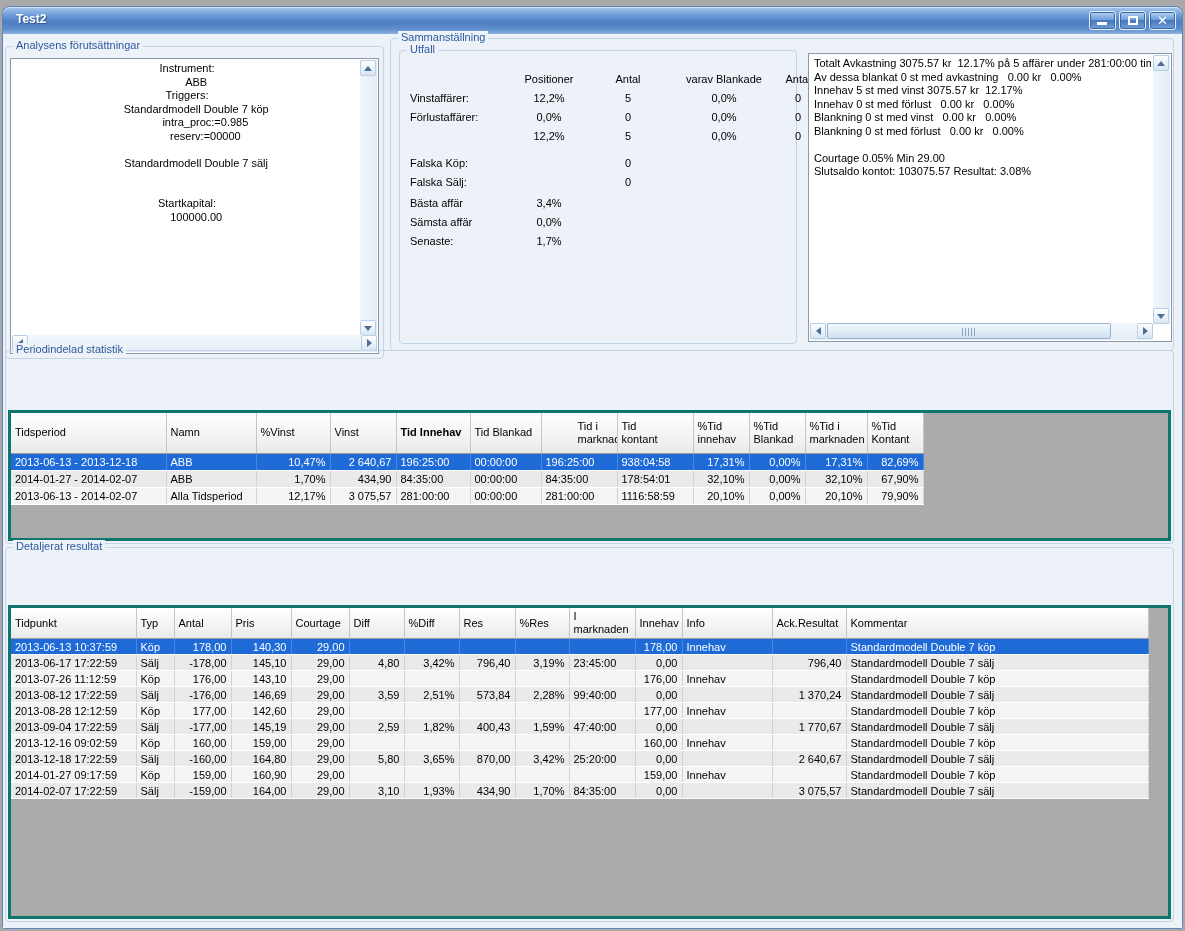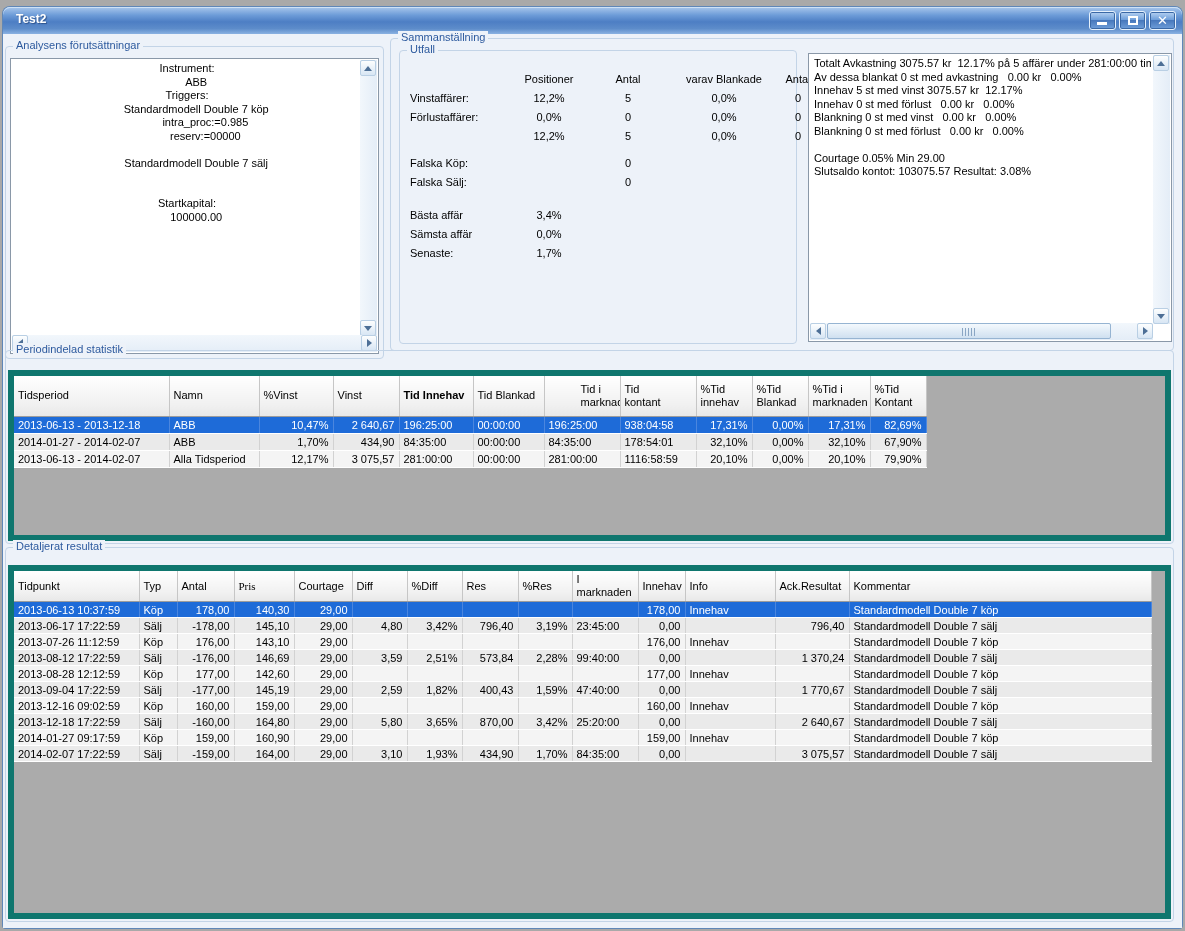--- a/index.html
+++ b/index.html
@@ -52,24 +52,24 @@
 
   
   .utfall-grid { position:absolute; left:10px; top:18px; font-size:11px; color:#000; }
   .urow { display:flex; height:19px; align-items:center; }
   .urow .c0 { width:100px; text-align:left; }
   .urow .c1 { width:78px;  text-align:center; }
   .urow .c2 { width:80px;  text-align:center; }
   .urow .c3 { width:112px; text-align:center; }
   .urow .c4 { width:36px;  text-align:center; }
   .urow.gap  { margin-top:8px; }
-  .urow.gap2 { margin-top:14px; }
+  .urow.gap2 { margin-top:2px; }
 
   
-  .tablewrap { position:absolute; background:#ababab; border:6px solid #0f766e; overflow:hidden; }
+  .tablewrap { position:absolute; background:#ababab; border:3px solid #0f766e; overflow:hidden;margin-top:40px; }
   table.grid { border-collapse:collapse; table-layout:fixed; font-size:11px; background:transparent; }
   table.grid th { font-weight:normal; text-align:left; vertical-align:middle; padding:2px 4px;
                   background:linear-gradient(180deg,#ffffff,#f1f1f1 70%,#e8e8e8);
                   border-right:1px solid #c6c6c6; border-bottom:1px solid #9c9c9c;
                   white-space:pre-line; overflow:hidden; line-height:13px; }
   table.grid td { padding:0 4px; border-right:1px solid #d2d2d2; border-bottom:1px solid #fff;
                   white-space:nowrap; overflow:hidden; }
   table.grid tbody tr:nth-child(odd) td  { background:#f4f4f4; }
   table.grid tbody tr:nth-child(even) td { background:#eaeaea; }
   table.grid tbody tr.sel td { background:#1e6bd8; color:#fff; border-right-color:#4b86de; }
@@ -343,21 +343,21 @@
               <col style="width: 47px;">
               <col style="width: 90px;">
               <col style="width: 74px;">
               <col style="width: 302px;">
             </colgroup>
             <thead>
               <tr>
                 <th style="height: 30px;">Tidpunkt</th>
                 <th style="height: 30px;">Typ</th>
                 <th style="height: 30px;">Antal</th>
-                <th style="height: 30px; font-family: Liberation Serif, serif;">Pris</th>
+                <th style="height: 30px;">Pris</th>
                 <th style="height: 30px;">Courtage</th>
                 <th style="height: 30px;">Diff</th>
                 <th style="height: 30px;">%Diff</th>
                 <th style="height: 30px;">Res</th>
                 <th style="height: 30px;">%Res</th>
                 <th style="height: 30px;">I
 marknaden</th>
                 <th style="height: 30px;">Innehav</th>
                 <th style="height: 30px;">Info</th>
                 <th style="height: 30px;">Ack.Resultat</th>

